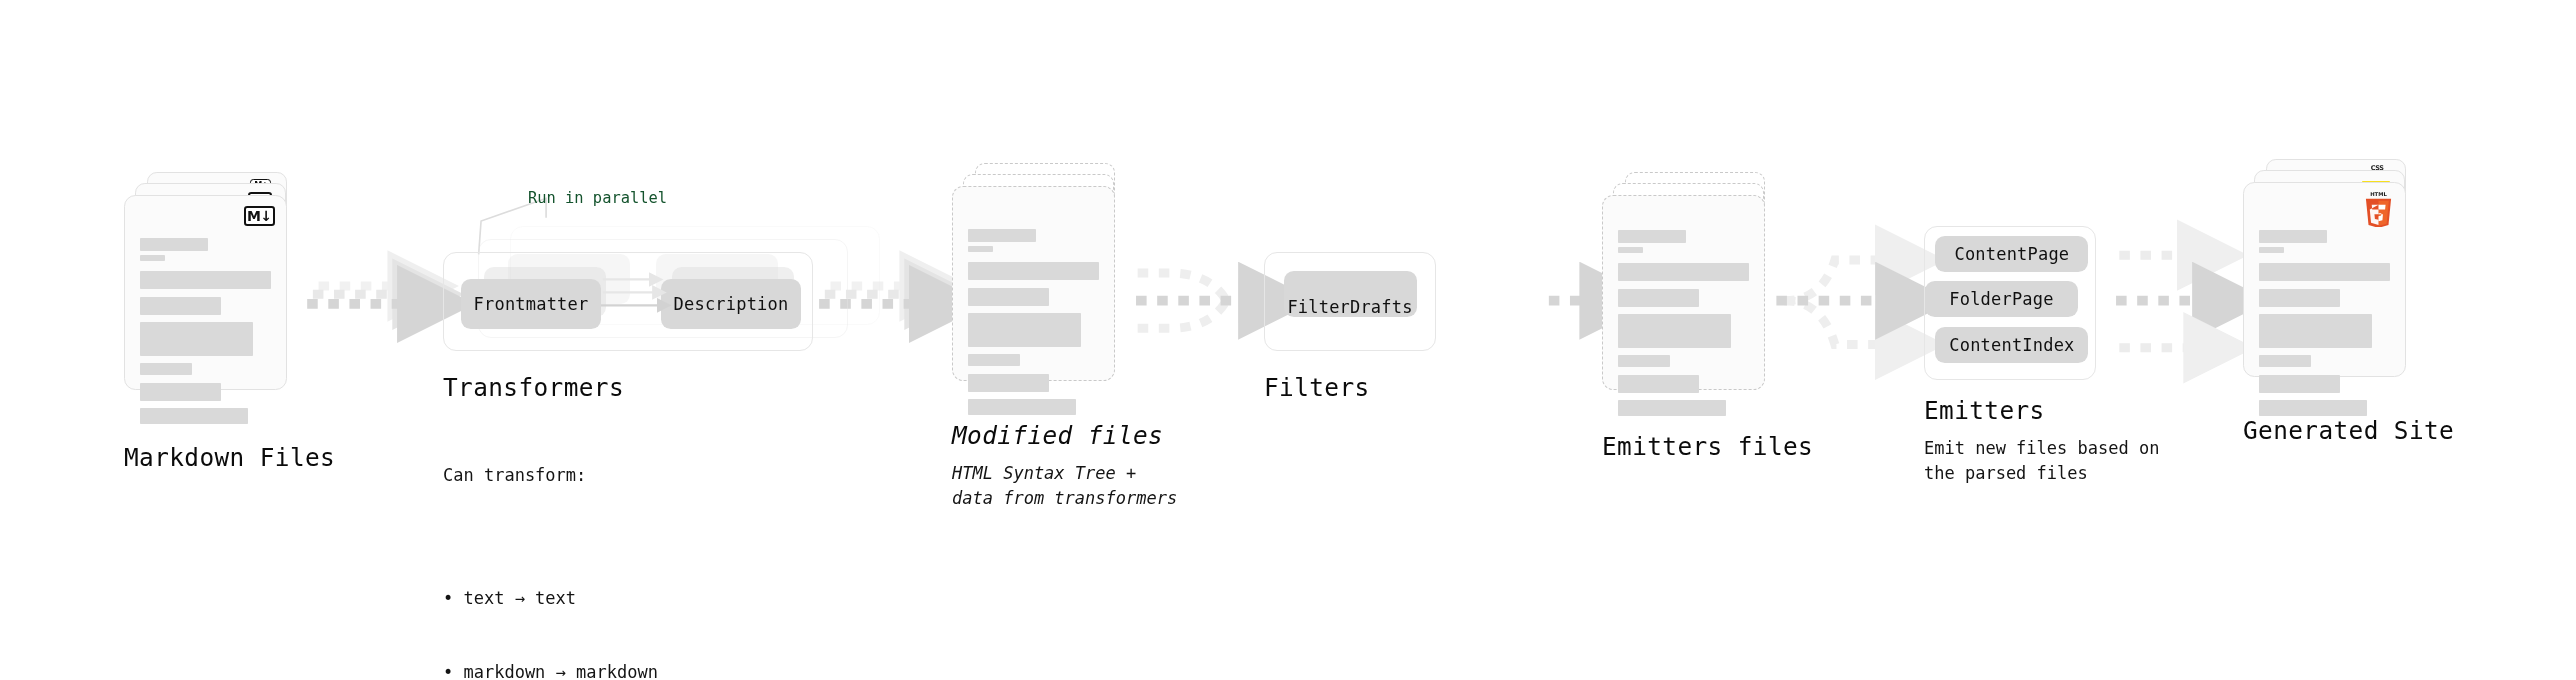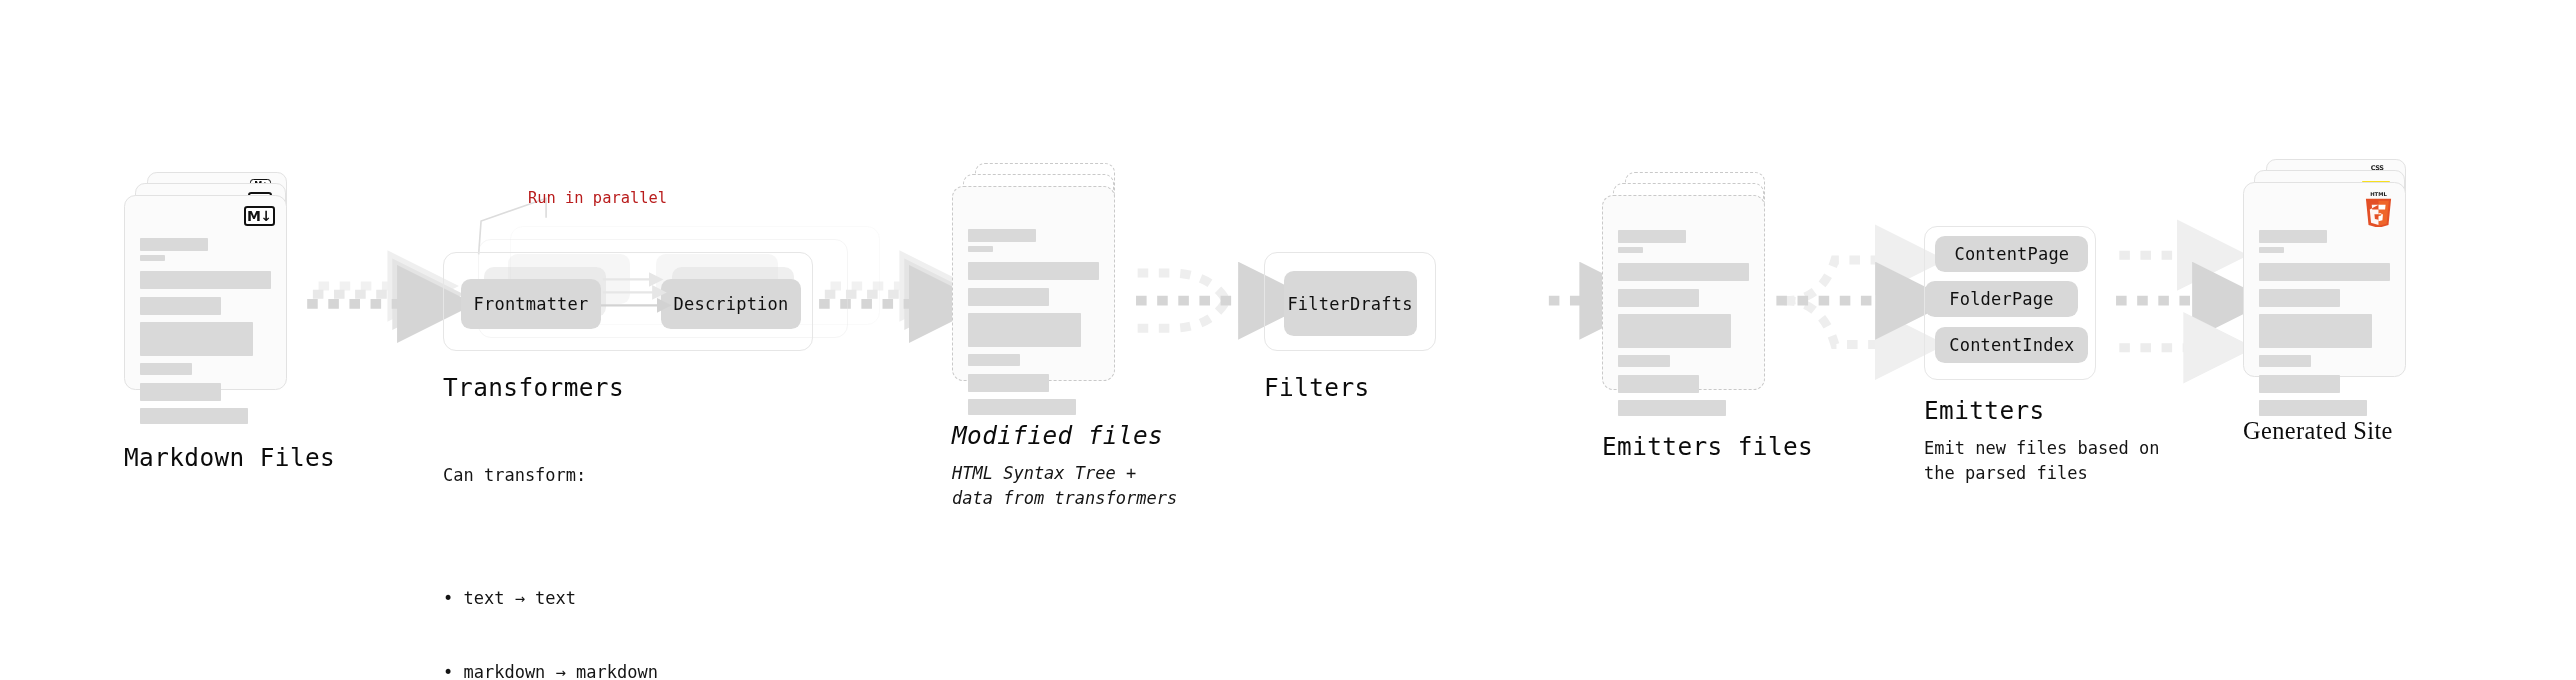--- a/index.html
+++ b/index.html
@@ -233,21 +233,21 @@
     letter-spacing: 0.2px;
     white-space: nowrap;
   }
 
   .faded-1 { opacity: 0.42; }
   .faded-2 { opacity: 0.22; }
 
   .parallel-label {
     position: absolute;
     font-size: 15.4px;
-    color: #b91c1c;
+    color: #14532d;
     white-space: nowrap;
   }
 
   svg.overlay {
     position: absolute;
     left: 0;
     top: 0;
     width: 2576px;
     height: 681px;
     pointer-events: none;
@@ -419,21 +419,21 @@
       <div class="stage-title">Modified files</div>
       <div class="stage-desc">HTML Syntax Tree +
 data from transformers</div>
     </div>
   </div>
 
   <div class="stage" style="left:1264px;">
 
     <div class="group-box" style="left:0px; top:252px; width:172px; height:99px;"></div>
 
-    <div class="chip" style="left:19.5px; top:271px; width:133px; height:65px;">
+    <div class="chip" style="left:19.5px; top:271px; width:133px; height:46px;align-items:flex-end;">
       <span>FilterDrafts</span>
     </div>
 
     <div class="stage-caption" style="left:0px; top:375px;">
       <div class="stage-title">Filters</div>
     </div>
   </div>
 
   <div class="stage" style="left:1602px;">
 
@@ -512,19 +512,19 @@
             <div class="sk l-mid"></div>
             <div class="sk l-tall"></div>
             <div class="sk l-short"></div>
             <div class="sk l-mid2"></div>
             <div class="sk l-wide"></div>
           </div>
         </div>
       </div>
     </div>
 
-    <div class="stage-caption" style="left:0; top:418px;font-family:Liberation Serif, serif;">
+    <div class="stage-caption" style="left:0; top:418px;">
       <div class="stage-title">Generated Site</div>
     </div>
   </div>
 
 </div>
 
 
 </body></html>

